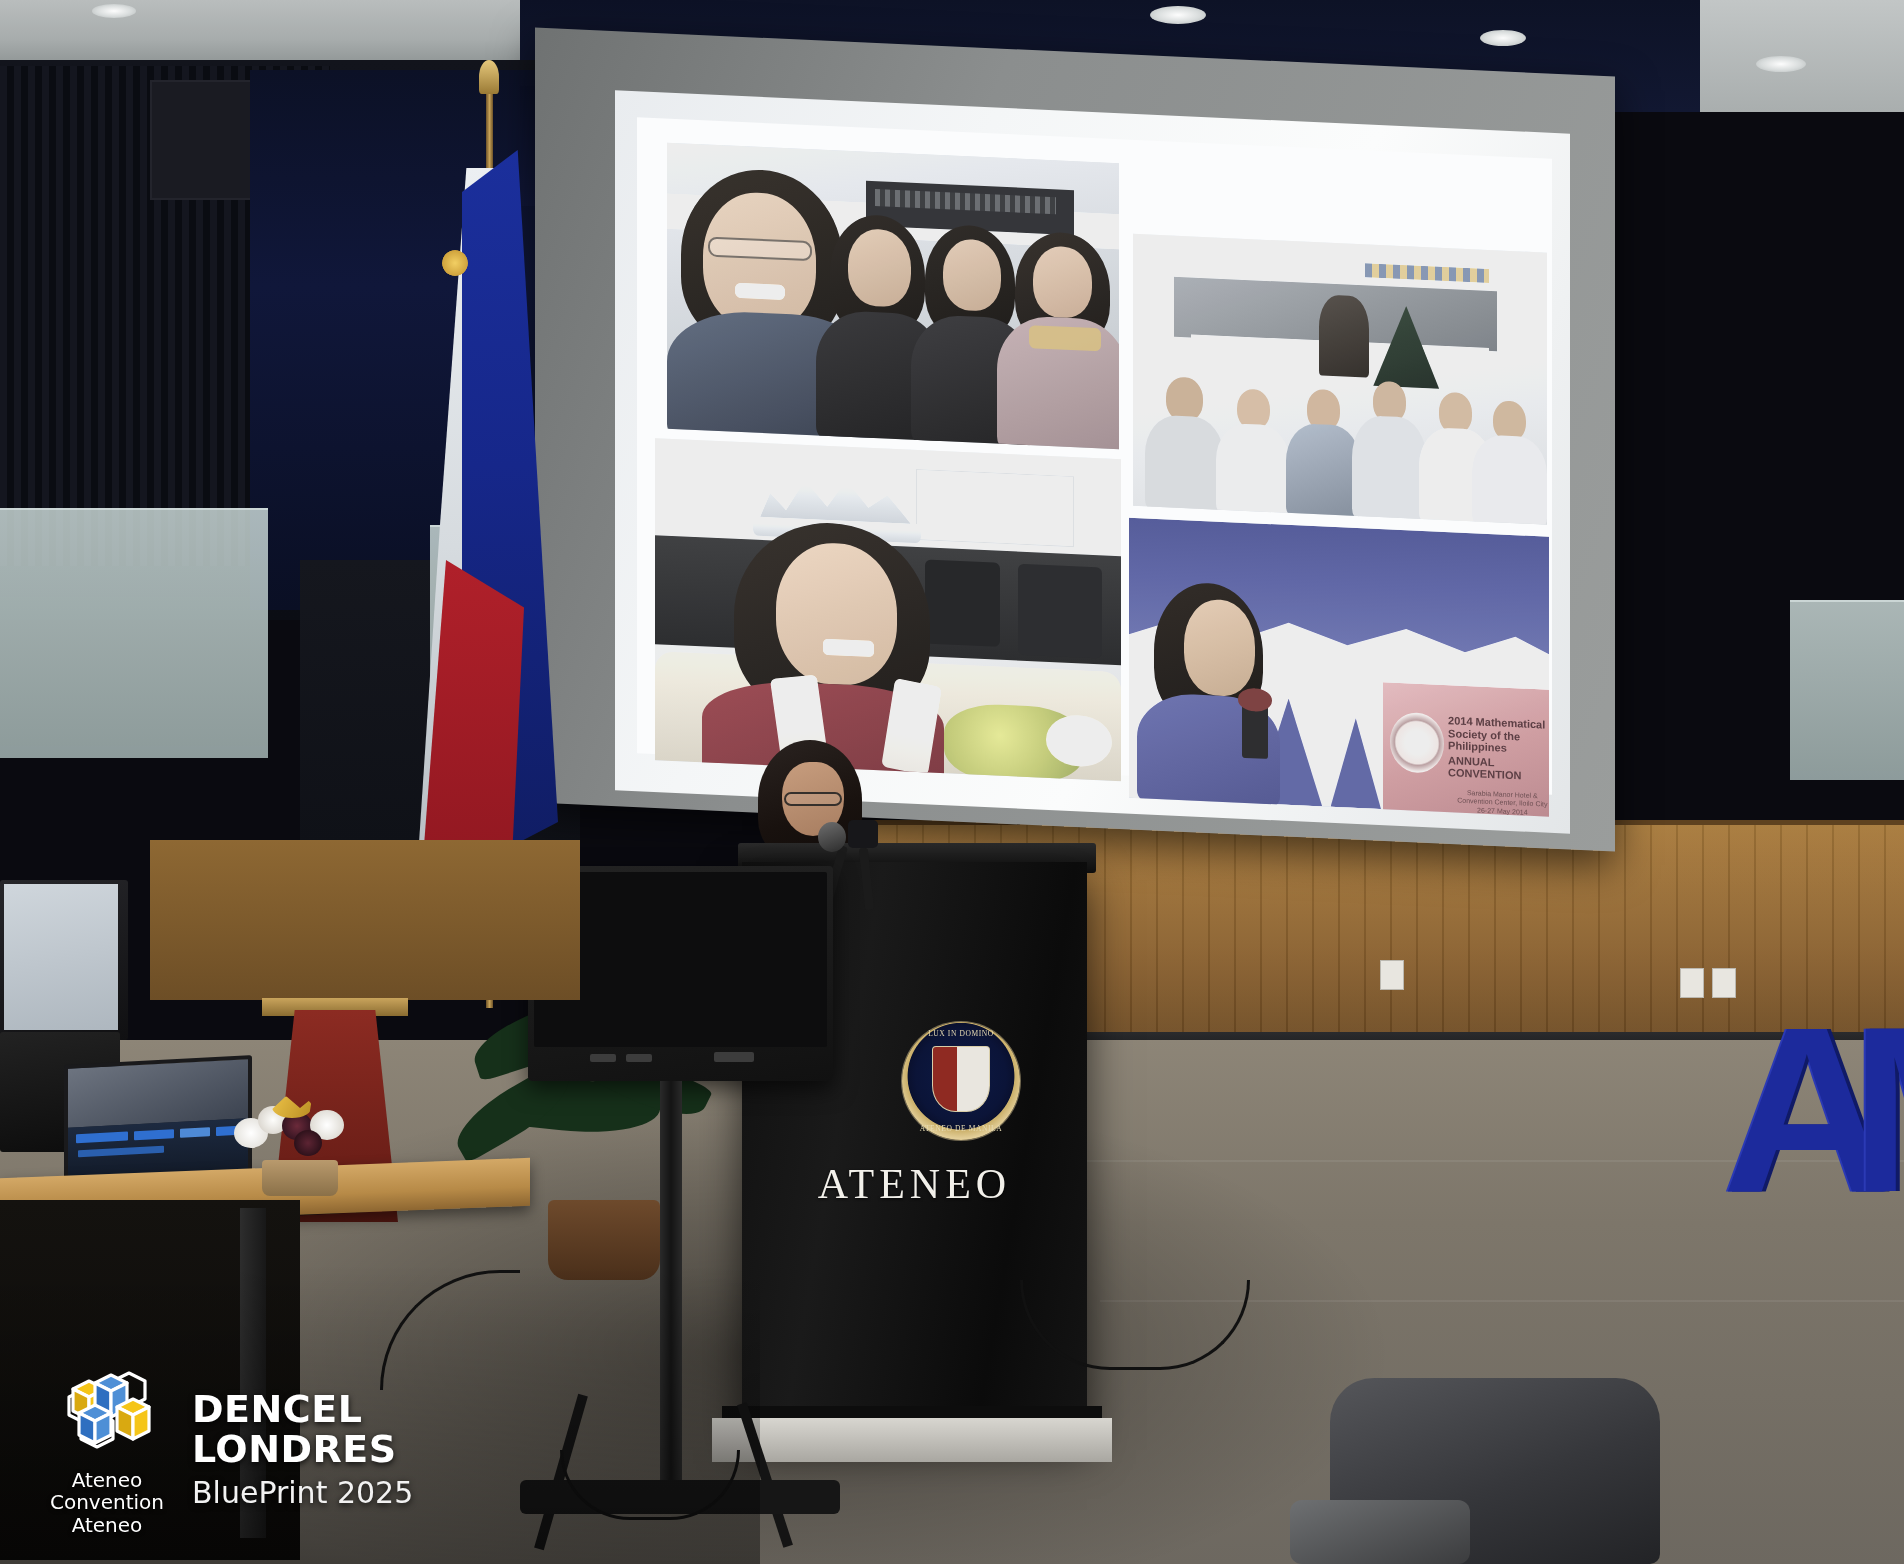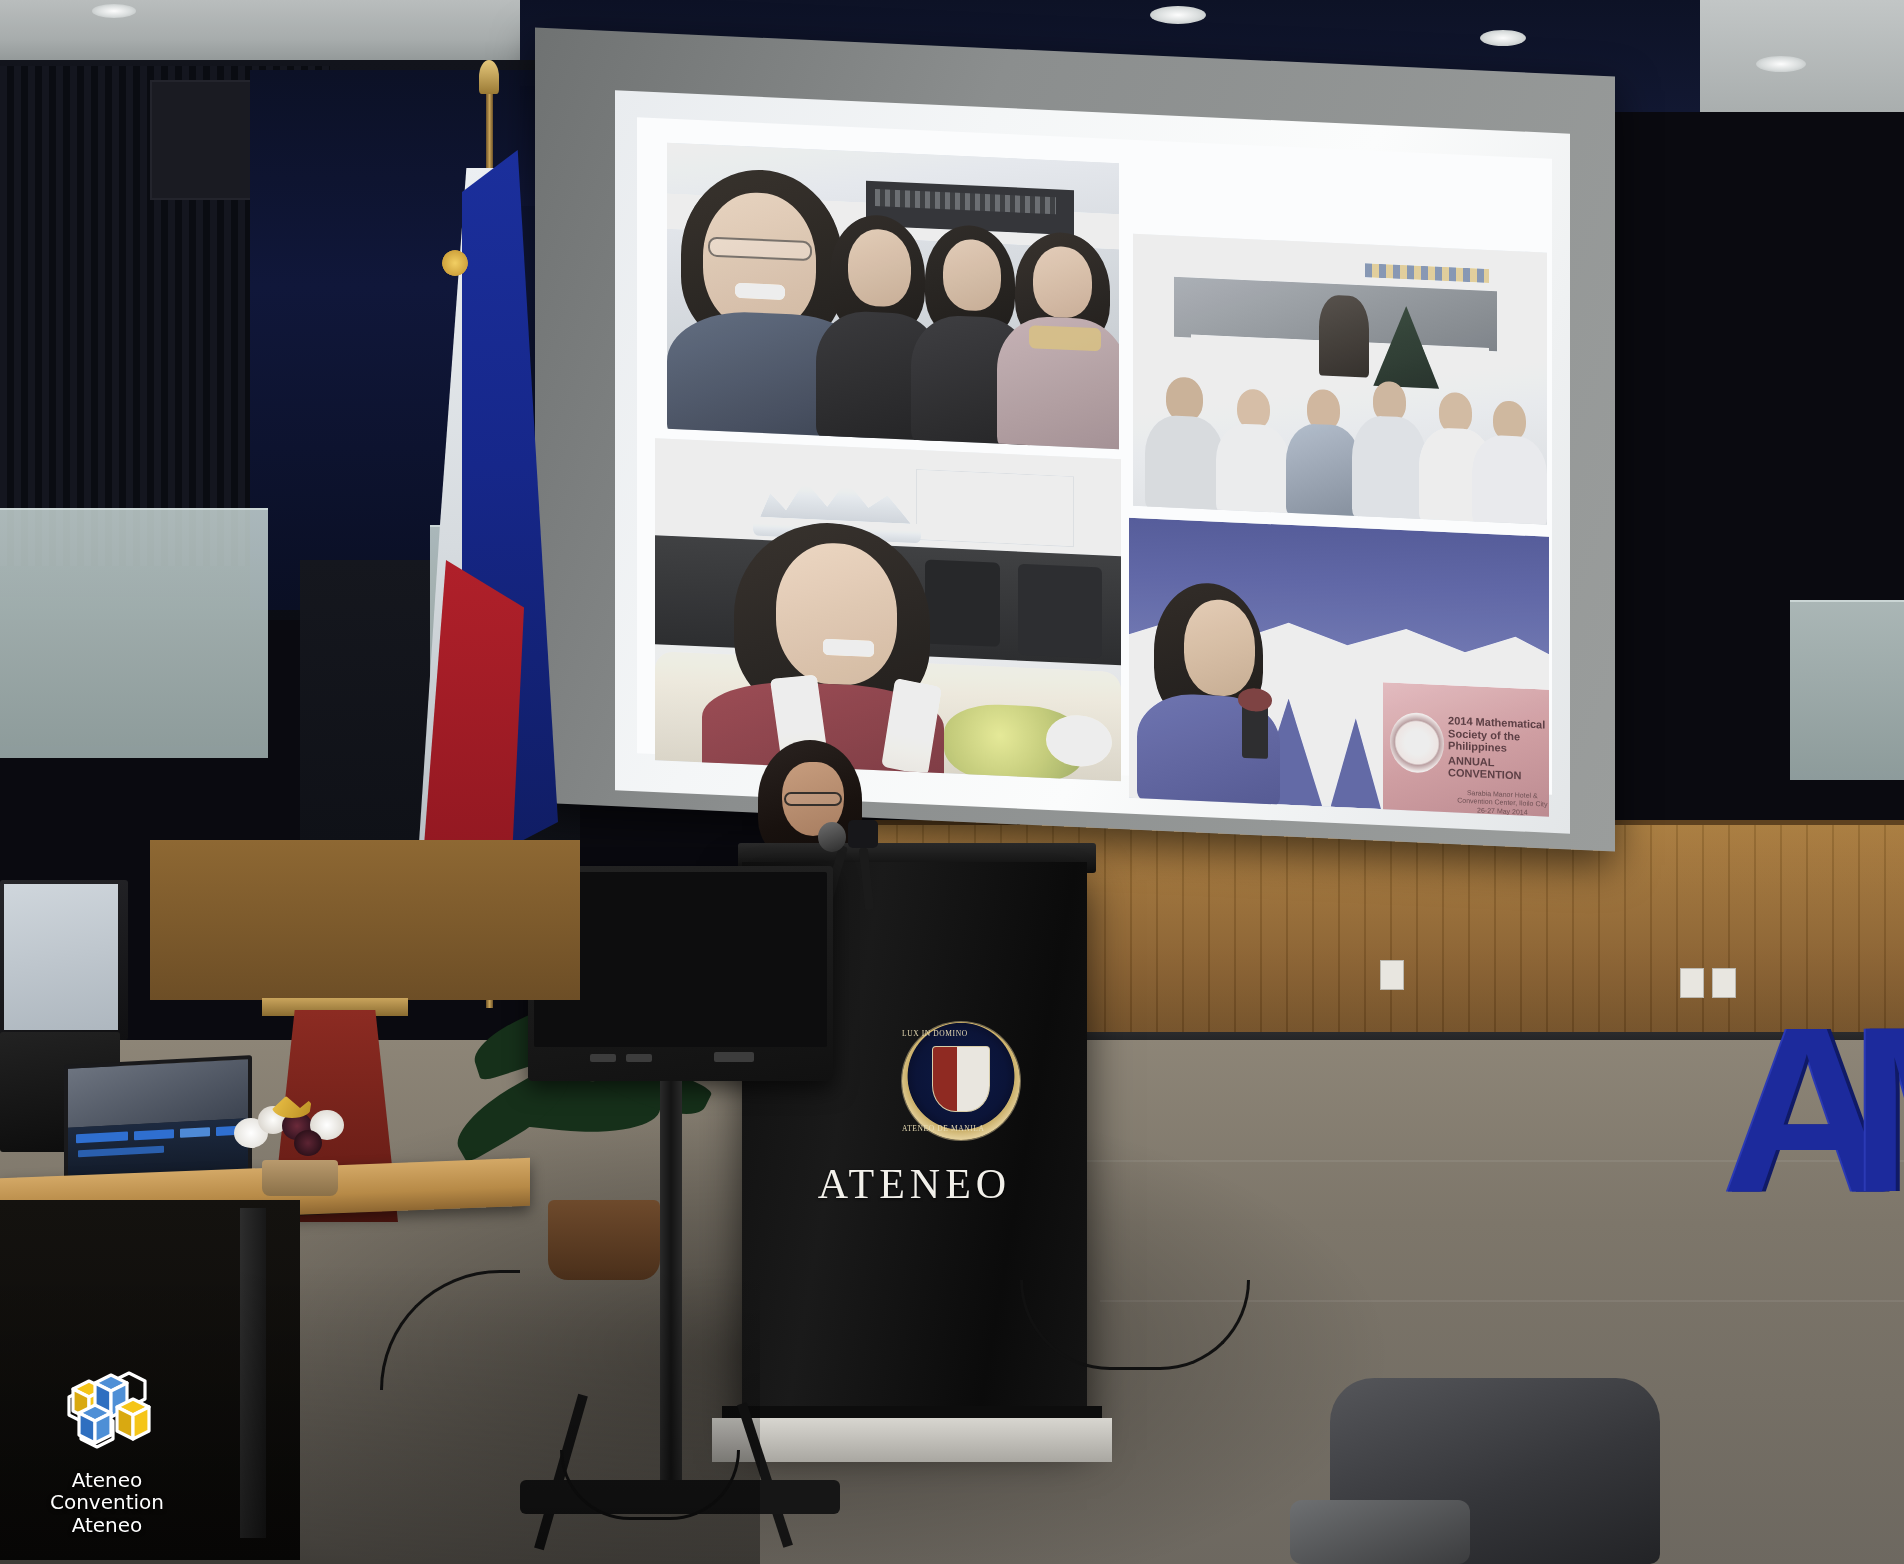--- a/index.html
+++ b/index.html
@@ -157,21 +157,21 @@
     width:58px;height:66px;border-radius:4px 4px 40% 40%;
     background:linear-gradient(90deg,#8f2a22 0%,#8f2a22 42%,#e9e6df 42%,#e9e6df 100%);
     border:1px solid #d8cda8;
   }
   .seal-rays{
     position:absolute;left:50%;top:24%;transform:translate(-50%,0);
     width:34px;height:34px;border-radius:50%;
     background:radial-gradient(circle,#fdf6df 0%,#efe0ae 40%,rgba(200,180,120,0) 72%);
   }
   .seal-txt-top,.seal-txt-bot{
-    position:absolute;left:0;width:118px;text-align:left;
+    position:absolute;left:0;width:118px;text-align:center;
     color:#e8dcb4;font-size:7.5px;letter-spacing:.6px;
     font-family:"Liberation Serif",serif;
   }
   .seal-txt-top{top:7px;}
   .seal-txt-bot{bottom:7px;}
   .ateneo-word{
     position:absolute;left:742px;top:1160px;width:345px;text-align:center;
     color:#f2f0ea;font-family:"Liberation Serif",serif;
     font-size:42px;letter-spacing:5px;
     text-shadow:0 1px 3px rgba(0,0,0,.8);
@@ -647,15 +647,20 @@
           <path d="M28 50 L44 58 L44 80 L28 72 Z" fill="#2f6fc0"></path>
           <path d="M44 58 L60 50 L60 72 L44 80 Z" fill="#4e8fd6"></path>
         </g>
       </svg>
       <div class="wm-logo-txt">
         <div>Ateneo</div>
         <div>Convention</div>
         <div>Ateneo</div>
       </div>
     </div>
+    <div>
+      <div class="wm-name">DENCEL</div>
+      <div class="wm-name">LONDRES</div>
+      <div class="wm-event">BluePrint 2025</div>
+    </div>
   </div>
 
 </div>
 
 </body></html>

